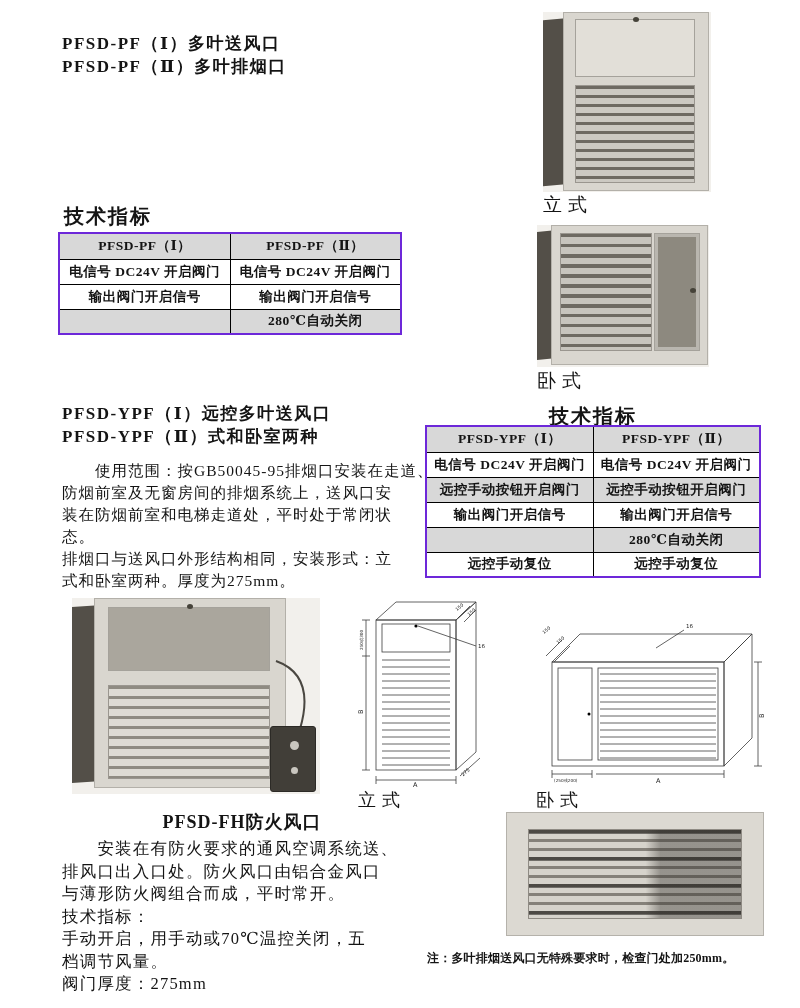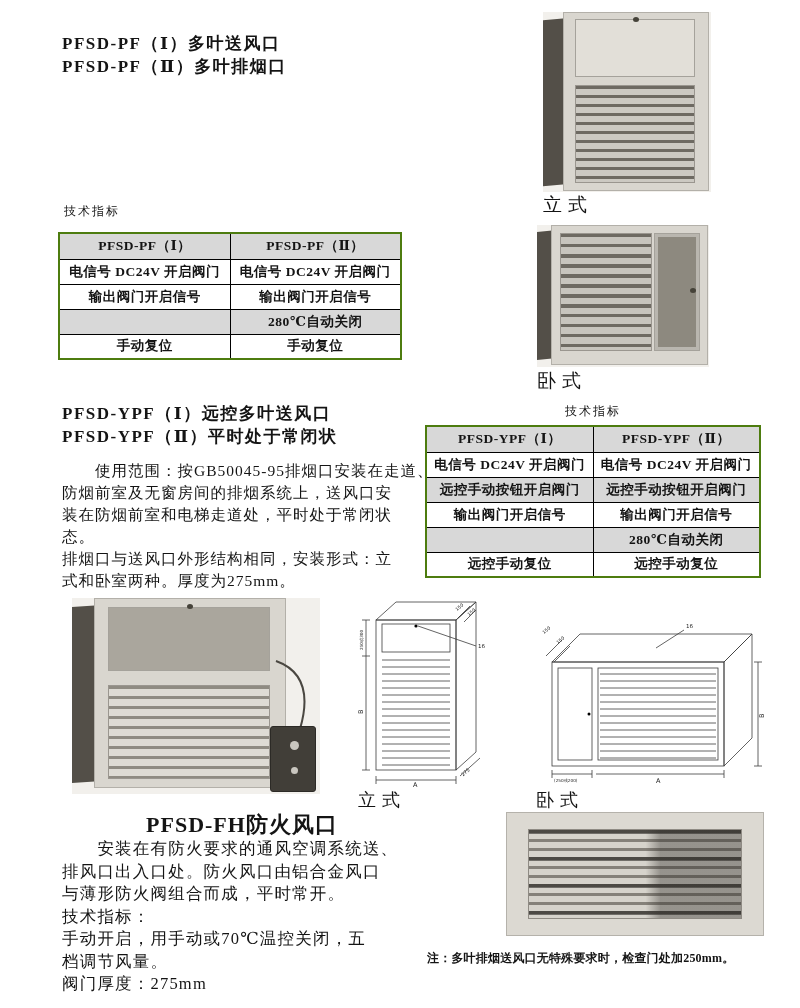--- a/index.html
+++ b/index.html
@@ -8,27 +8,27 @@
     position:relative; width:800px; height:1008px; background:#ffffff;
     font-family:"Liberation Serif","DejaVu Serif",serif; color:#141414;
     overflow:hidden;
   }
   .abs { position:absolute; }
 
   
   .doc-title { font-weight:bold; font-size:17px; line-height:23px; letter-spacing:1.5px; white-space:pre-line; }
   .doc-body  { font-size:16.5px; line-height:22.5px; letter-spacing:1.2px; white-space:pre-line; }
   .doc-body.small { font-size:15.5px; line-height:22px; letter-spacing:1px; }
-  .tech-heading { font-weight:normal; font-size:12px; letter-spacing:2px; }
+  .tech-heading { font-weight:bold; font-size:20px; letter-spacing:2px; }
   .fig-label { font-size:19px; letter-spacing:6px; text-align:left; }
-  .fh-heading { font-weight:bold; font-size:22px; letter-spacing:1px; text-align:center; }
+  .fh-heading { font-weight:bold; font-size:18px; letter-spacing:1px; text-align:center; }
   .note { font-weight:bold; font-size:12px; letter-spacing:0.2px; }
 
   
-  table.spec { border-collapse:collapse; border:2px solid #4d7c0f; table-layout:fixed; width:100%; }
+  table.spec { border-collapse:collapse; border:2px solid #6d28d9; table-layout:fixed; width:100%; }
   table.spec th, table.spec td {
     border:1px solid #000; text-align:center; vertical-align:middle;
     font-size:13.5px; font-weight:bold; height:25px; letter-spacing:0.5px;
     font-family:"Liberation Serif","DejaVu Serif",serif; padding:0 2px;
   }
   table.spec tr.shaded { background:#d8d8d8; }
   table.spec th { height:26px; font-weight:bold; }
 
   
   .photo { background:#f2f0ec; }
@@ -112,41 +112,37 @@
           <td>电信号 DC24V 开启阀门</td>
         </tr>
         <tr>
           <td>输出阀门开启信号</td>
           <td>输出阀门开启信号</td>
         </tr>
         <tr class="shaded">
           <td></td>
           <td>280℃自动关闭</td>
         </tr>
-        <tr>
-          <td>手动复位</td>
-          <td>手动复位</td>
-        </tr>
       </tbody>
     </table>
   </div>
 
   <div class="abs photo" style="left:537px; top:225px; width:172px; height:142px;">
     <div class="unit-side ph-side"></div>
     <div class="unit-front ph-front">
       <div class="louver ph-louver"></div>
       <div class="door ph-door">
         <div class="knob" style="right:3px; left:auto; top:54px;"></div>
       </div>
     </div>
   </div>
   <div class="abs fig-label" style="left:537px; top:368px; width:172px;">卧式</div>
 
   <div class="abs doc-title" style="left:62px; top:402px; width:380px;">PFSD-YPF（Ⅰ）远控多叶送风口
-PFSD-YPF（Ⅱ）平时处于常闭状</div>
+PFSD-YPF（Ⅱ）式和卧室两种</div>
   <div class="abs doc-body small" style="left:62px; top:460px; width:372px;">　　使用范围：按GB50045-95排烟口安装在走道、
 防烟前室及无窗房间的排烟系统上，送风口安
 装在防烟前室和电梯走道处，平时处于常闭状
 态。
 排烟口与送风口外形结构相同，安装形式：立
 式和卧室两种。厚度为275mm。</div>
 
   <div class="abs tech-heading" style="left:425px; top:403px; width:336px; text-align:center;">技术指标</div>
 
   <div class="abs" style="left:425px; top:425px; width:336px;">

